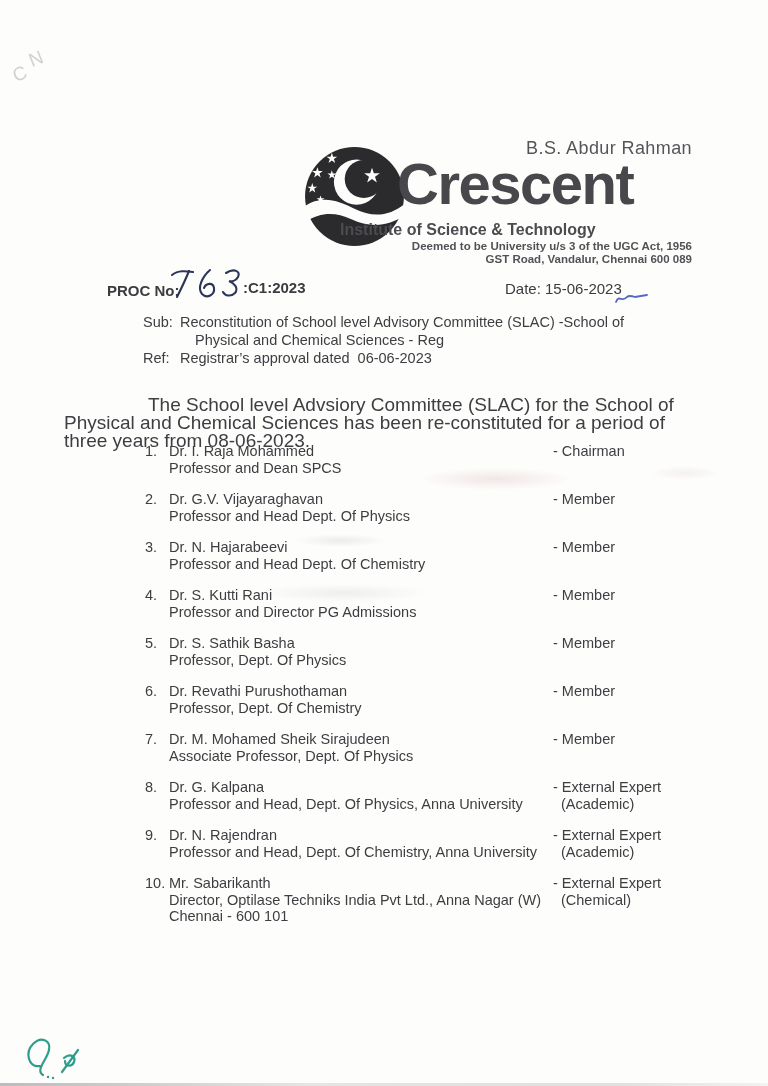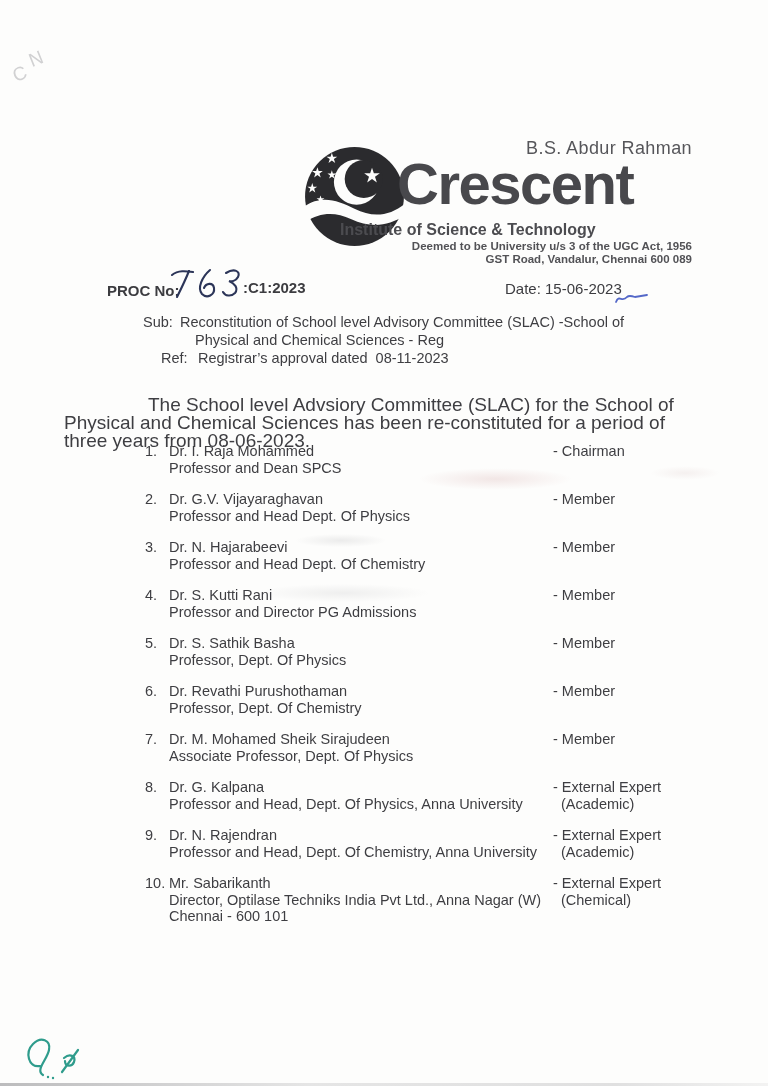--- a/index.html
+++ b/index.html
@@ -29,21 +29,21 @@
   .proc-code{left:243px;top:279px;font-size:15px;font-weight:bold;color:#3c3c40;}
   .hand-763{left:168px;top:264px;width:78px;height:40px;}
   .date-line{left:505px;top:280px;font-size:15px;color:#3c3c40;}
   .date-tick{left:614px;top:290px;width:36px;height:16px;}
 
   
   .sub-block{left:143px;top:314px;width:540px;font-size:14.5px;line-height:17.5px;}
   .sub-row{display:flex;}
   .sub-label{width:37px;flex:none;}
   .sub-line2{padding-left:52px;}
-  .ref-row{display:flex;margin-top:1px;margin-left:18px;}
+  .ref-row{display:flex;margin-top:1px;}
 
   
   .body-par{left:64px;top:396px;width:648px;font-size:19px;line-height:18px;}
   .body-par .indent{text-indent:84px;display:block;}
 
   
   .members{left:145px;top:443px;width:600px;list-style:none;margin:0;padding:0;
     font-size:14.5px;line-height:16.5px;}
   .member-row{display:flex;position:relative;margin-bottom:15px;}
   .member-number{width:24px;flex:none;}
@@ -118,21 +118,21 @@
   </div>
 
   <div class="abs sub-block">
     <div class="sub-row">
       <span class="sub-label">Sub:</span>
       <span>Reconstitution of School level Advisory Committee (SLAC) -School of</span>
     </div>
     <div class="sub-line2">Physical and Chemical Sciences - Reg</div>
     <div class="ref-row">
       <span class="sub-label">Ref:</span>
-      <span class="keep-space">Registrar’s approval dated  08-11-2023</span>
+      <span class="keep-space">Registrar’s approval dated  06-06-2023</span>
     </div>
   </div>
 
   <div class="abs body-par">
     <span class="indent">The School level Advsiory Committee (SLAC) for the School of Physical and Chemical Sciences has been re-constituted for a period of three years from 08-06-2023.</span>
   </div>
 
   <ol class="abs members">
     <li class="member-row">
       <span class="member-number">1.</span>

